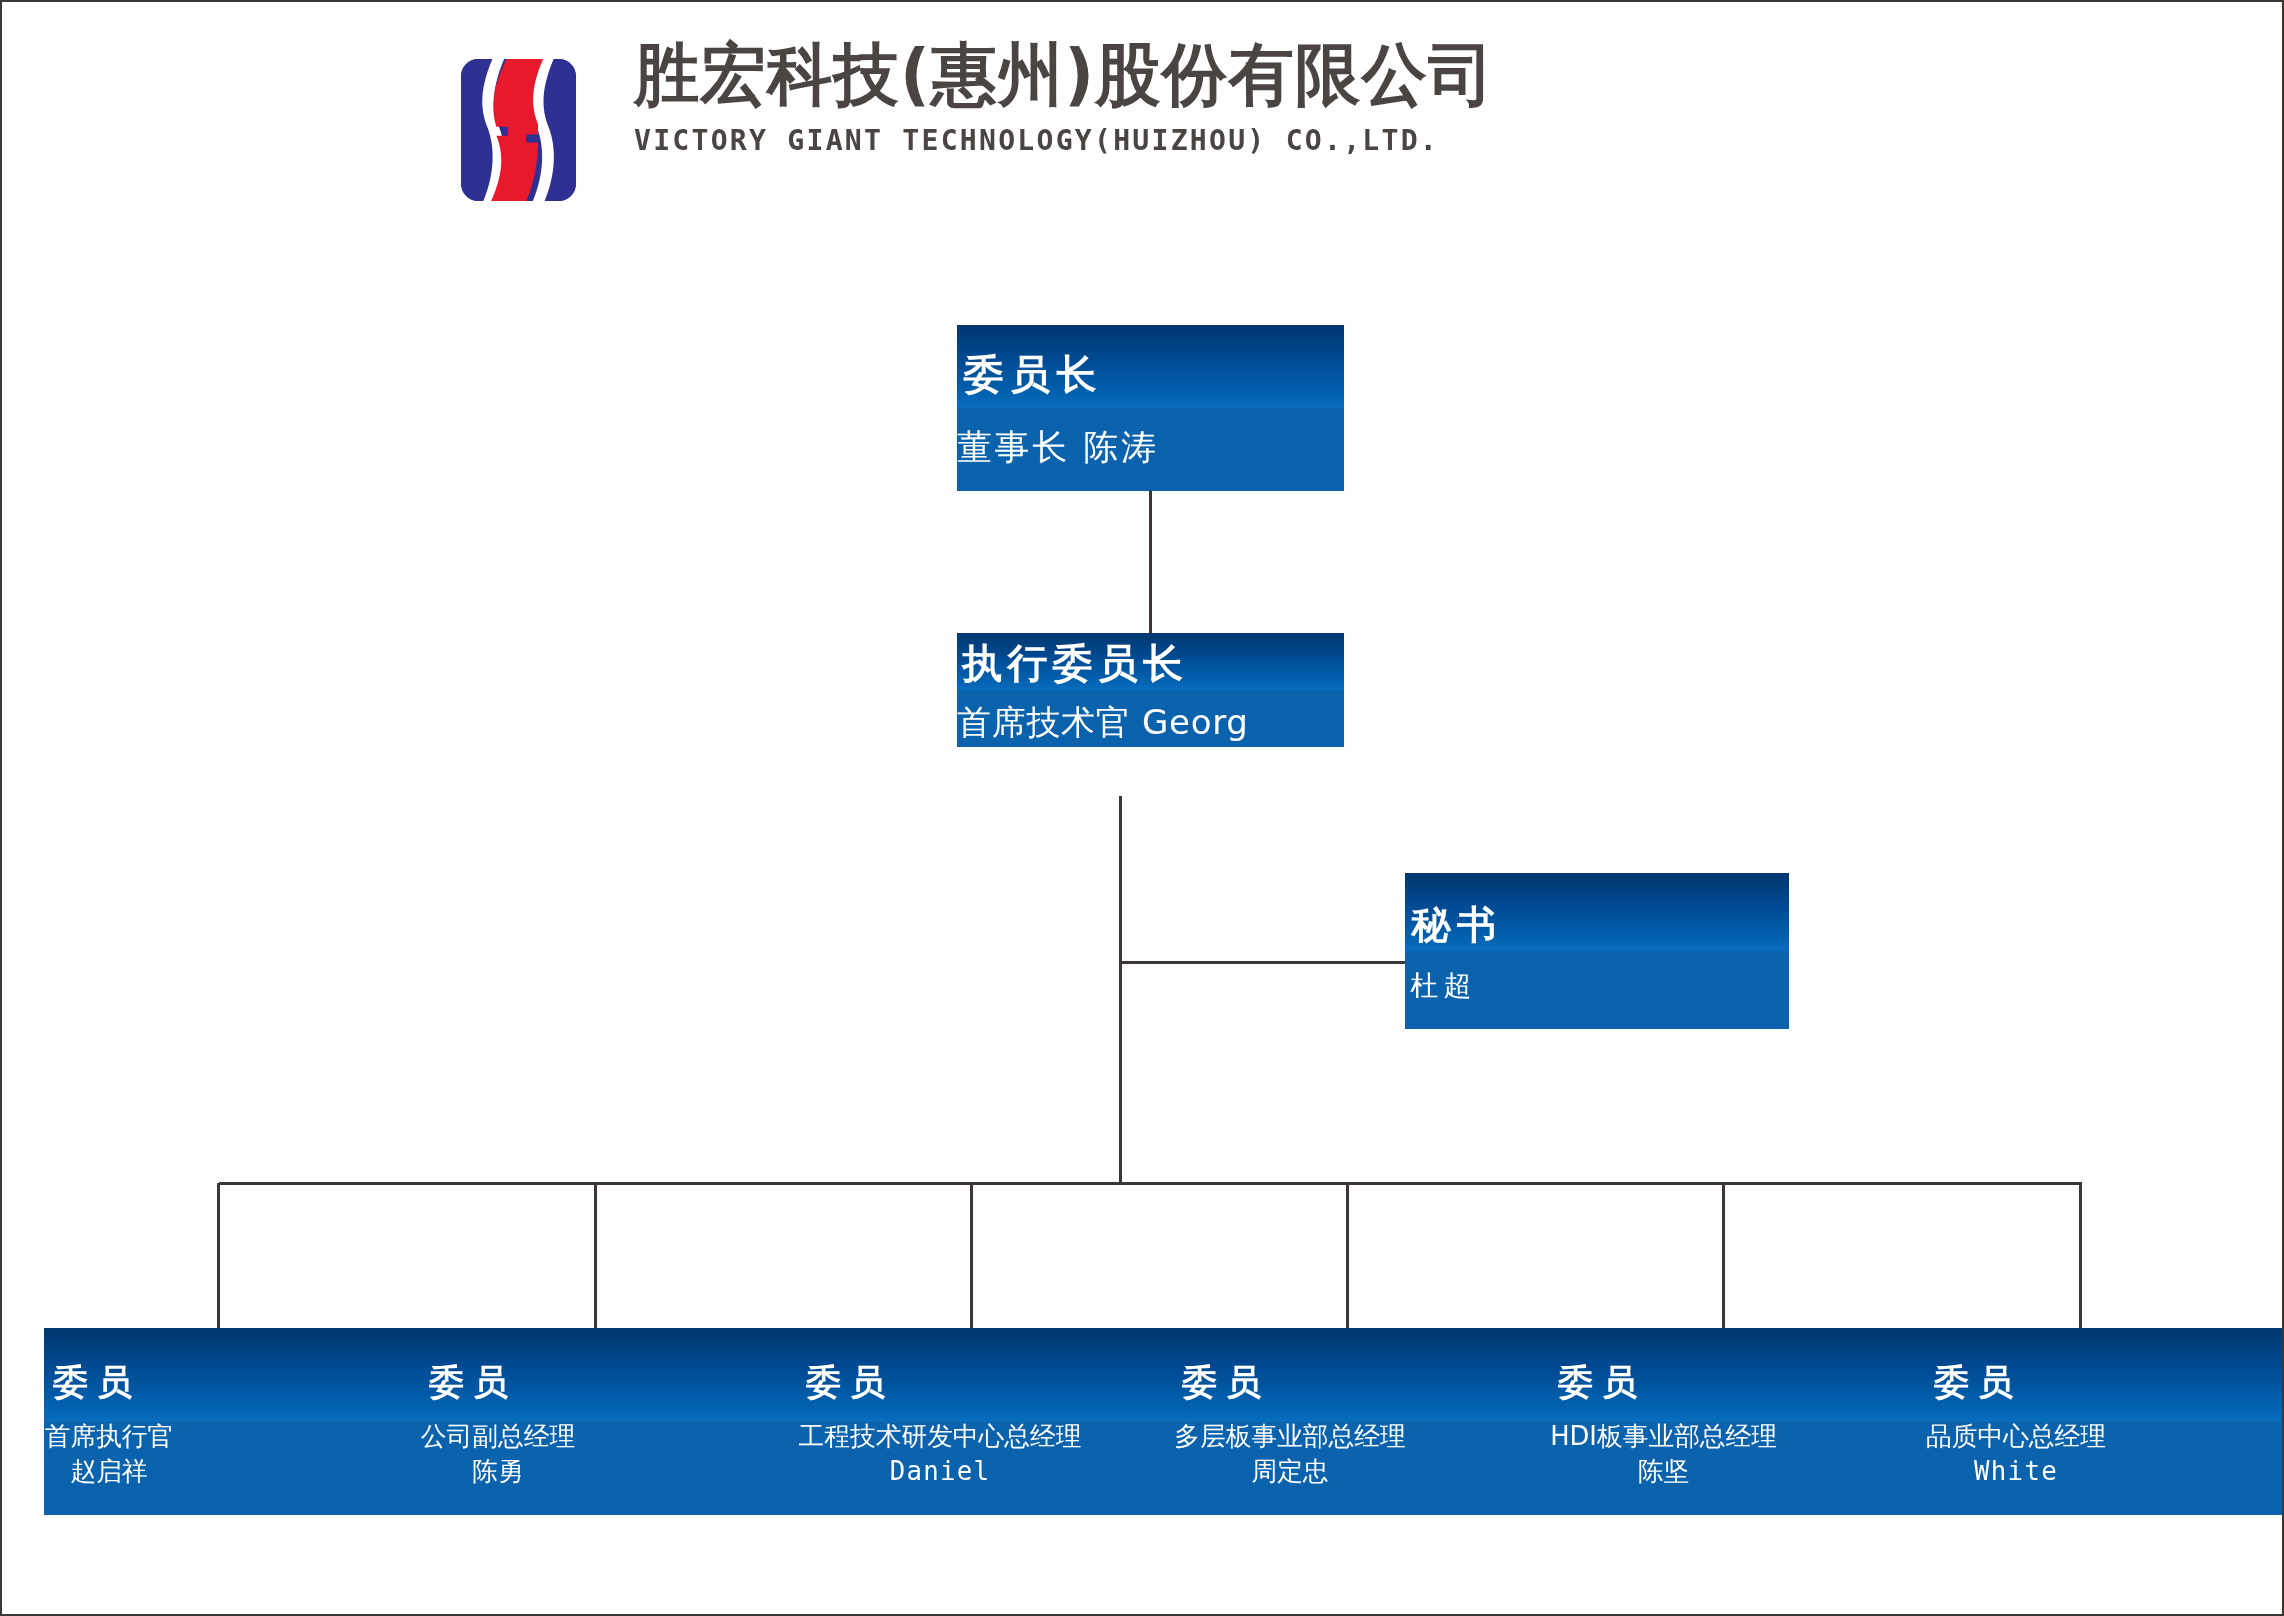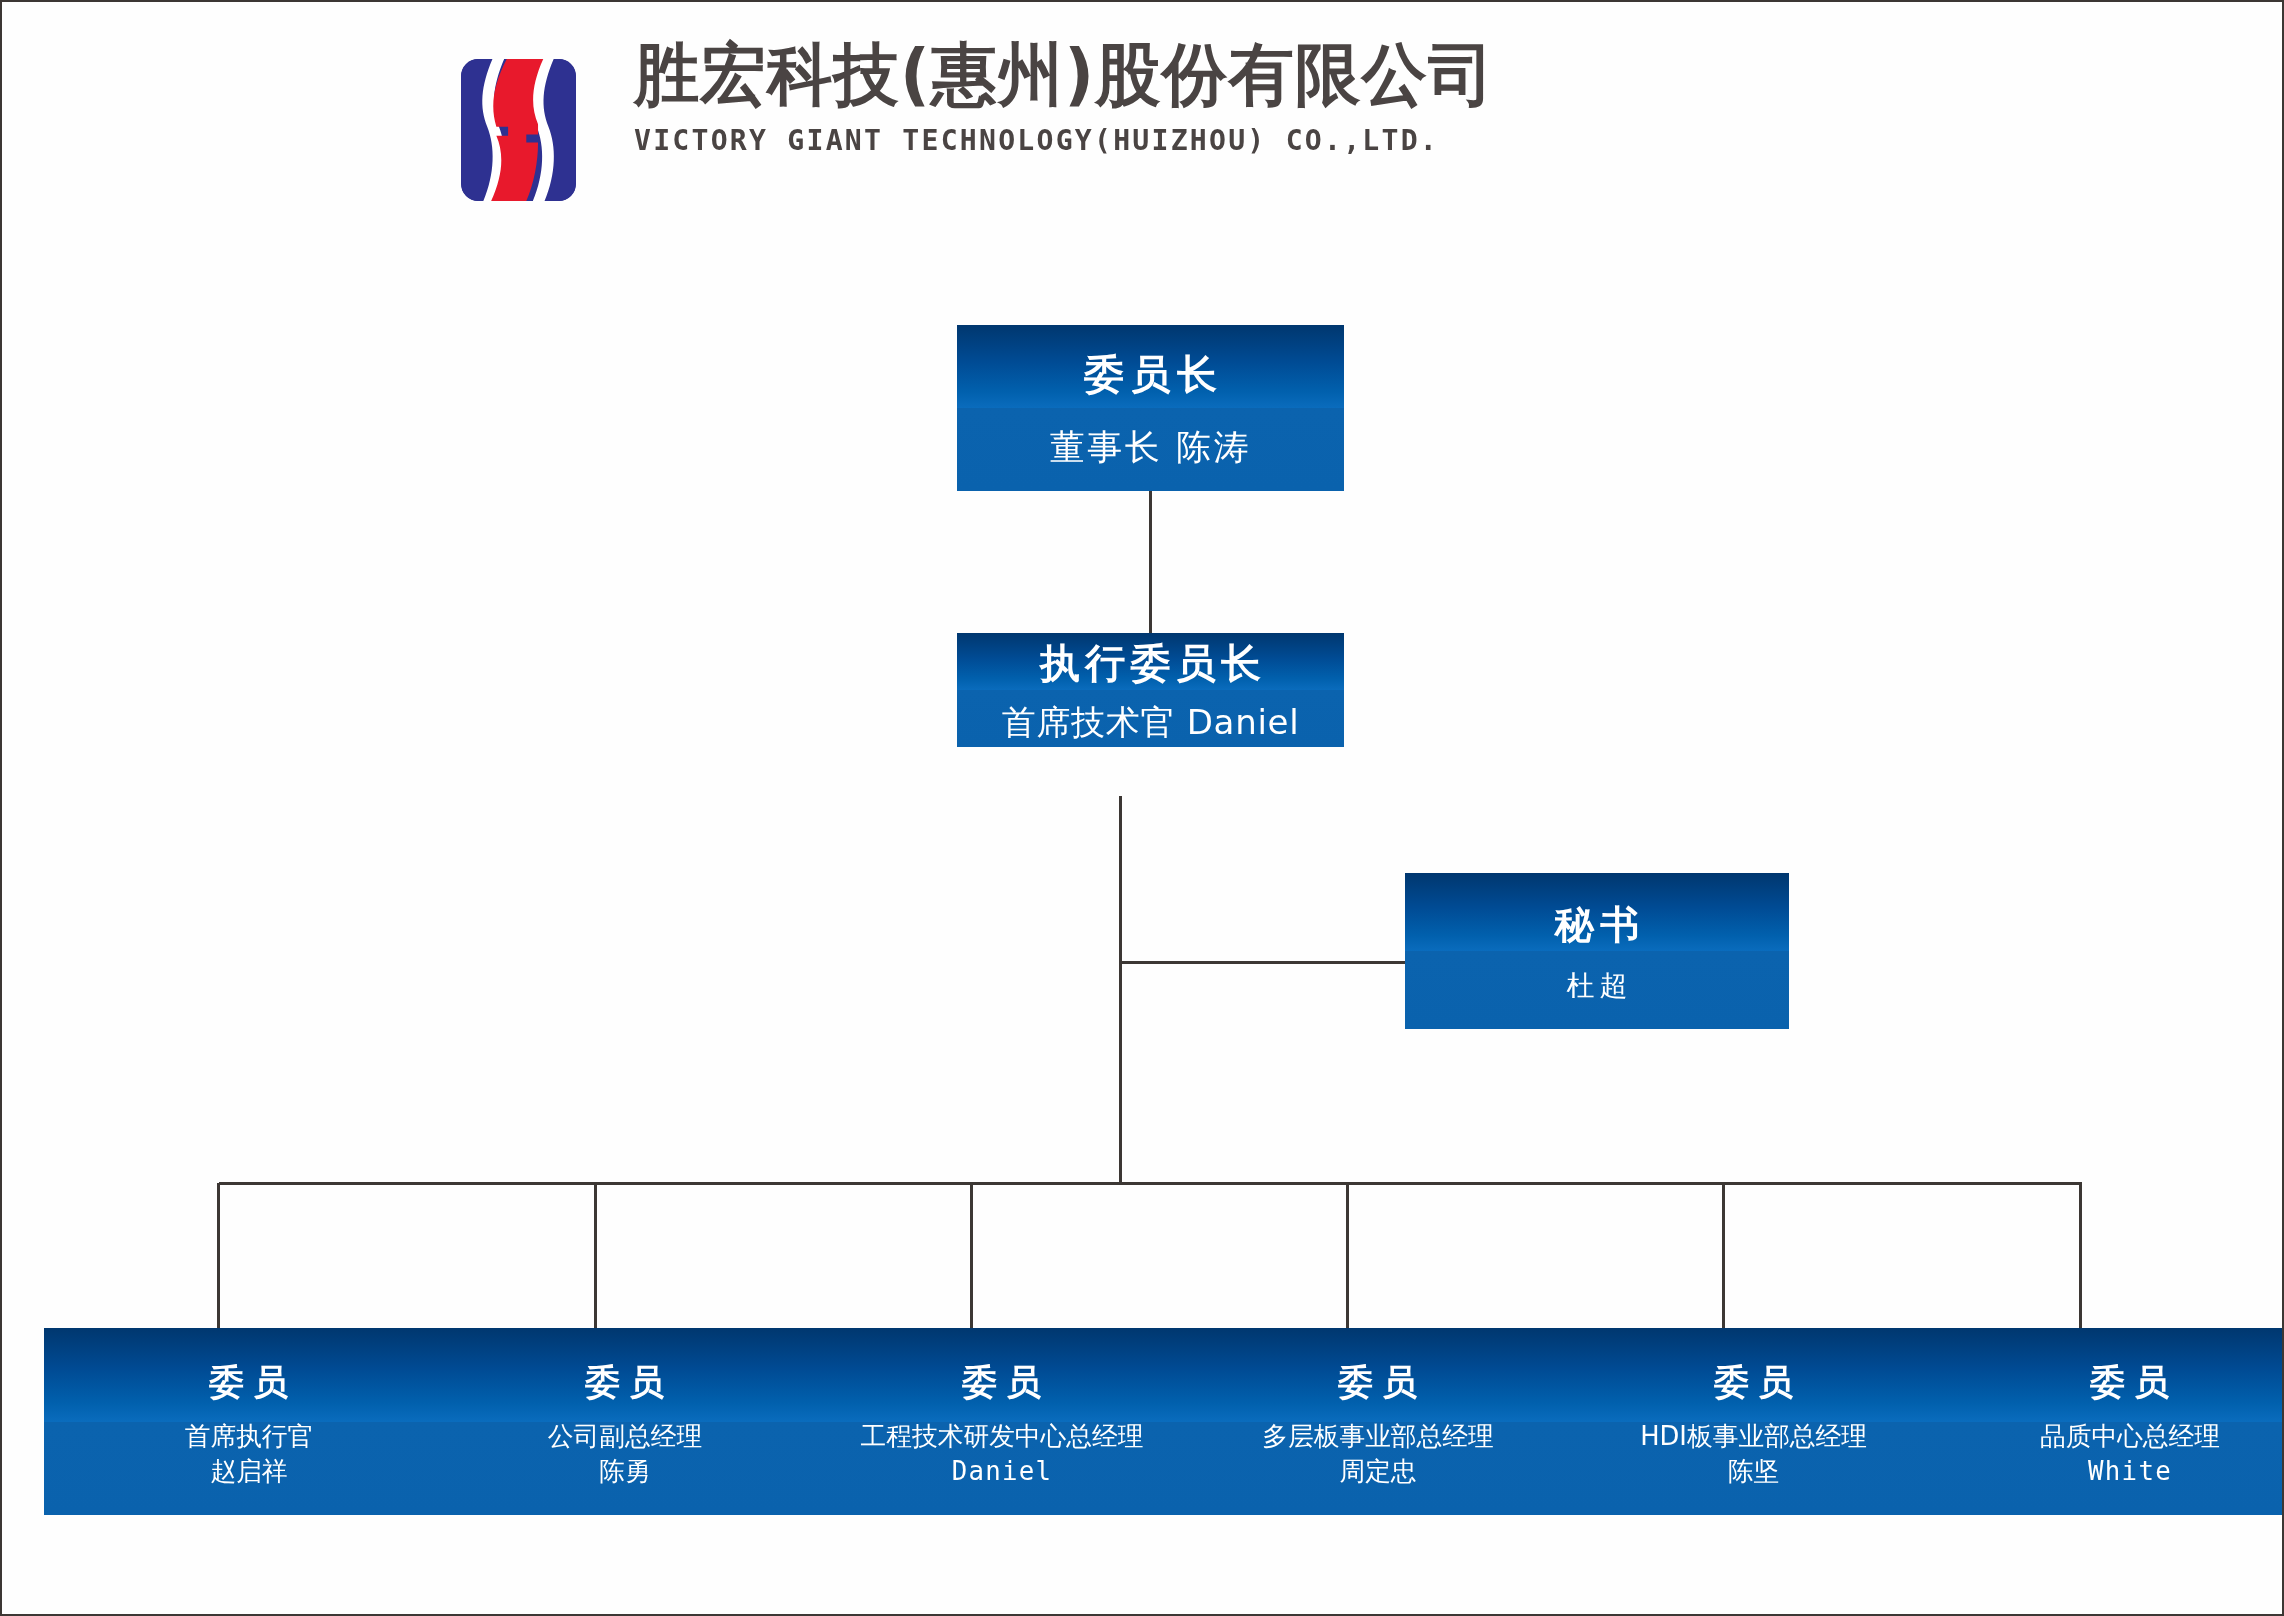--- a/index.html
+++ b/index.html
@@ -66,21 +66,21 @@
       linear-gradient(to bottom,
         #00376f 0%,
         #004b94 22%,
         #0160ad 40%,
         #0a6cbd 50%,
         #0b63ae 50.3%,
         #0a62ad 100%);
     color:#ffffff;
     display:flex;
     flex-direction:column;
-    align-items:center;
+    align-items:flex-start;
     justify-content:center;
     text-align:center;
     overflow:hidden;
     z-index:3;
   }
   .node .title{
     font-family:"DejaVu Sans","Liberation Sans",sans-serif;
     font-weight:700;
     letter-spacing:6.5px;
     text-indent:6.5px;
@@ -189,21 +189,21 @@
   <div class="conn v drop" id="drop-4"></div>
   <div class="conn v drop" id="drop-5"></div>
 
   <div class="node" id="node-chairman">
     <div class="title">委员长</div>
     <div class="sub">董事长 陈涛</div>
   </div>
 
   <div class="node" id="node-exec-chairman">
     <div class="title">执行委员长</div>
-    <div class="sub">首席技术官 Daniel</div>
+    <div class="sub">首席技术官 Georg</div>
   </div>
 
   <div class="node" id="node-secretary">
     <div class="title">秘书</div>
     <div class="sub">杜超</div>
   </div>
 
   <div class="node member" id="member-0">
     <div class="title">委员</div>
     <div class="sub">

